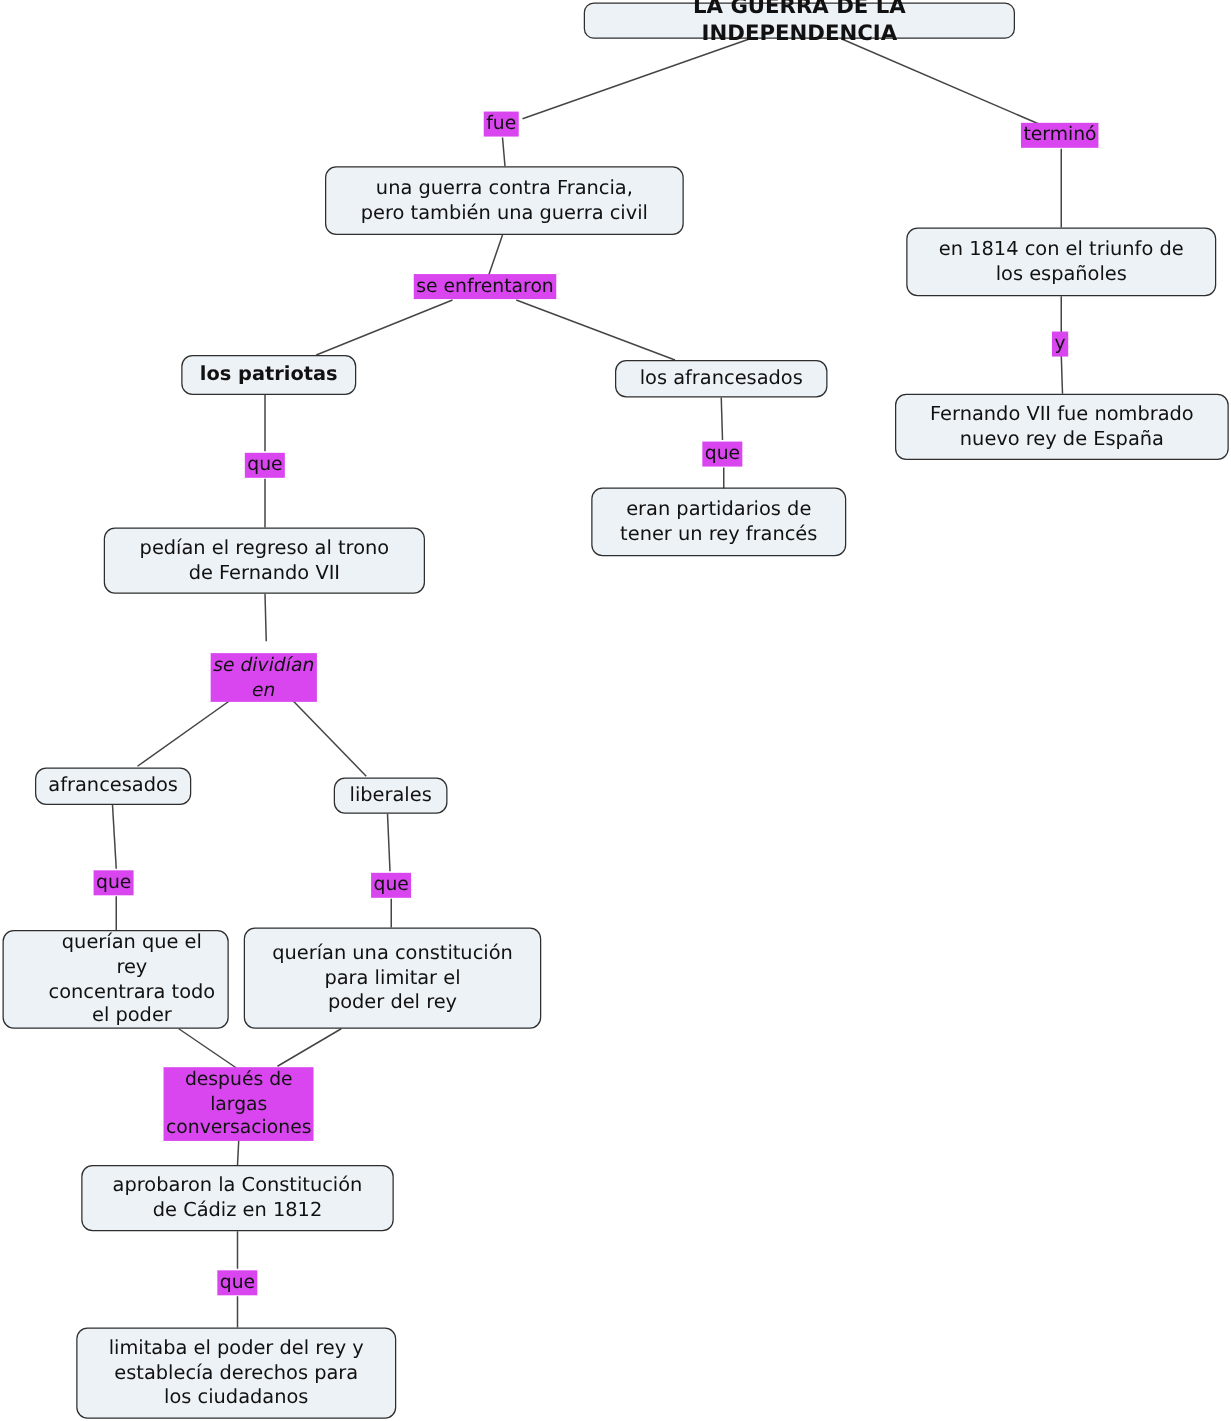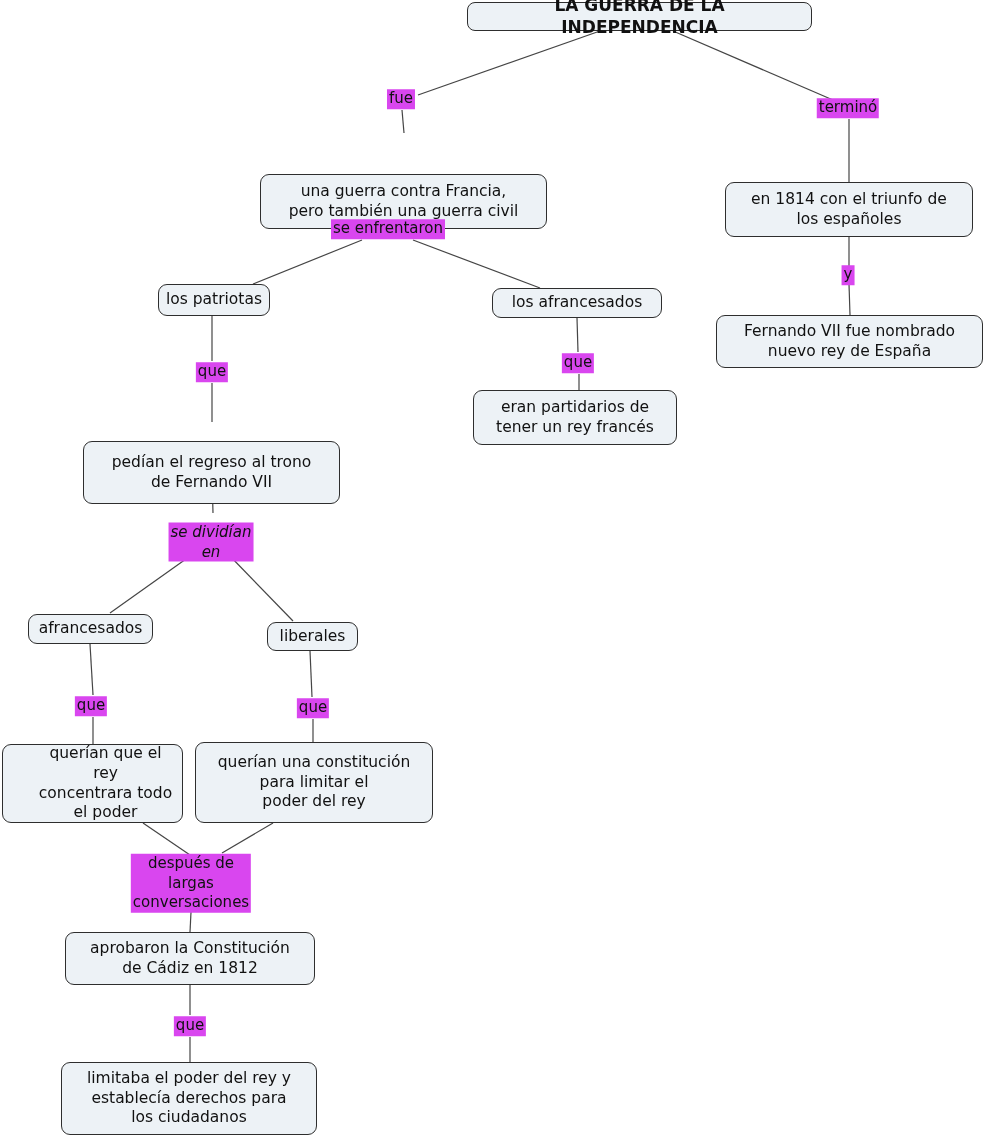--- a/index.html
+++ b/index.html
@@ -81,34 +81,34 @@
     <line x1="313" y1="719" x2="313" y2="742"></line>
     <line x1="143" y1="823" x2="190" y2="855"></line>
     <line x1="273" y1="823" x2="222" y2="853"></line>
     <line x1="191" y1="912" x2="190" y2="932"></line>
     <line x1="190" y1="985" x2="190" y2="1015"></line>
     <line x1="190" y1="1037" x2="190" y2="1062"></line>
   </svg>
 
   <div class="node title" style="left:467px;top:2px;width:345px;height:29px;font-weight:bold;">LA GUERRA DE LA INDEPENDENCIA</div>
 
-  <div class="node" style="left:260px;top:133px;width:287px;height:55px;margin-top:41px;">una guerra contra Francia,
+  <div class="node" style="left:260px;top:133px;width:287px;height:55px;">una guerra contra Francia,
 pero también una guerra civil</div>
 
   <div class="node" style="left:725px;top:182px;width:248px;height:55px;">en 1814 con el triunfo de
 los españoles</div>
 
   <div class="node" style="left:716px;top:315px;width:267px;height:53px;">Fernando VII fue nombrado
 nuevo rey de España</div>
 
-  <div class="node" style="left:158px;top:284px;width:112px;height:32px;">los patriotas</div>
+  <div class="node" style="left:145px;top:284px;width:140px;height:32px;font-weight:bold;">los patriotas</div>
 
   <div class="node" style="left:492px;top:288px;width:170px;height:30px;">los afrancesados</div>
 
-  <div class="node" style="left:83px;top:441px;width:257px;height:63px;">pedían el regreso al trono
+  <div class="node" style="left:83px;top:422px;width:257px;height:53px;">pedían el regreso al trono
 de Fernando VII</div>
 
   <div class="node" style="left:473px;top:390px;width:204px;height:55px;">eran partidarios de
 tener un rey francés</div>
 
   <div class="node" style="left:28px;top:614px;width:125px;height:30px;">afrancesados</div>
 
   <div class="node" style="left:267px;top:622px;width:91px;height:29px;">liberales</div>
 
   <div class="node" style="left:2px;top:744px;width:181px;height:79px;padding-left:32px;">querían que el rey

